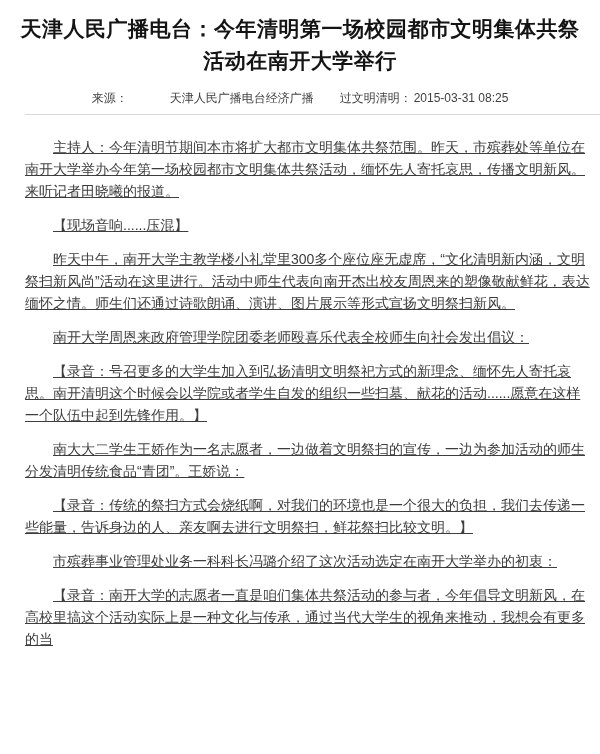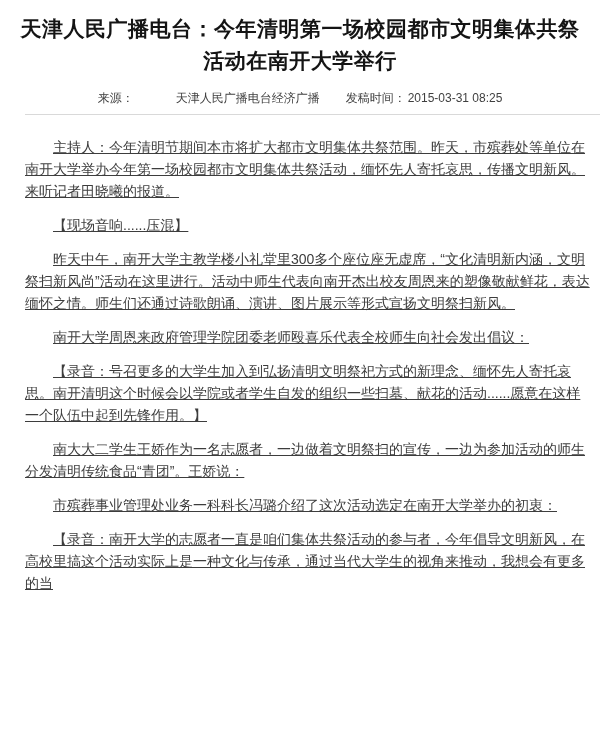--- a/index.html
+++ b/index.html
@@ -62,29 +62,30 @@
   }
 </style>
 </head>
 <body>
 
 <div class="page">
 
   <h1 class="article-title">天津人民广播电台：今年清明第一场校园都市文明集体共祭活动在南开大学举行</h1>
 
   <div class="article-meta">
-    <span class="meta-label">来源：</span><span class="meta-source-value">天津人民广播电台经济广播</span><span class="meta-label">发稿时间：</span><span>2015-03-31 08:25</span>
+    <span class="meta-label">来源：</span><span class="meta-source-value">天津人民广播电台经济广播</span><span class="meta-label">过文明清明：</span><span>2015-03-31 08:25</span>
   </div>
 
   <div class="meta-divider"></div>
 
   <div class="article-body">
     <p>主持人：今年清明节期间本市将扩大都市文明集体共祭范围。昨天，市殡葬处等单位在南开大学举办今年第一场校园都市文明集体共祭活动，缅怀先人寄托哀思，传播文明新风。来听记者田晓曦的报道。</p>
     <p>【现场音响......压混】</p>
     <p>昨天中午，南开大学主教学楼小礼堂里300多个座位座无虚席，“文化清明新内涵，文明祭扫新风尚”活动在这里进行。活动中师生代表向南开杰出校友周恩来的塑像敬献鲜花，表达缅怀之情。师生们还通过诗歌朗诵、演讲、图片展示等形式宣扬文明祭扫新风。</p>
     <p>南开大学周恩来政府管理学院团委老师殴喜乐代表全校师生向社会发出倡议：</p>
     <p>【录音：号召更多的大学生加入到弘扬清明文明祭祀方式的新理念、缅怀先人寄托哀思。南开清明这个时候会以学院或者学生自发的组织一些扫墓、献花的活动......愿意在这样一个队伍中起到先锋作用。】</p>
     <p>南大大二学生王娇作为一名志愿者，一边做着文明祭扫的宣传，一边为参加活动的师生分发清明传统食品“青团”。王娇说：</p>
+    <p>【录音：传统的祭扫方式会烧纸啊，对我们的环境也是一个很大的负担，我们去传递一些能量，告诉身边的人、亲友啊去进行文明祭扫，鲜花祭扫比较文明。】</p>
     <p>市殡葬事业管理处业务一科科长冯璐介绍了这次活动选定在南开大学举办的初衷：</p>
     <p>【录音：南开大学的志愿者一直是咱们集体共祭活动的参与者，今年倡导文明新风，在高校里搞这个活动实际上是一种文化与传承，通过当代大学生的视角来推动，我想会有更多的当</p>
   </div>
 
 </div>
 
 </body></html>

